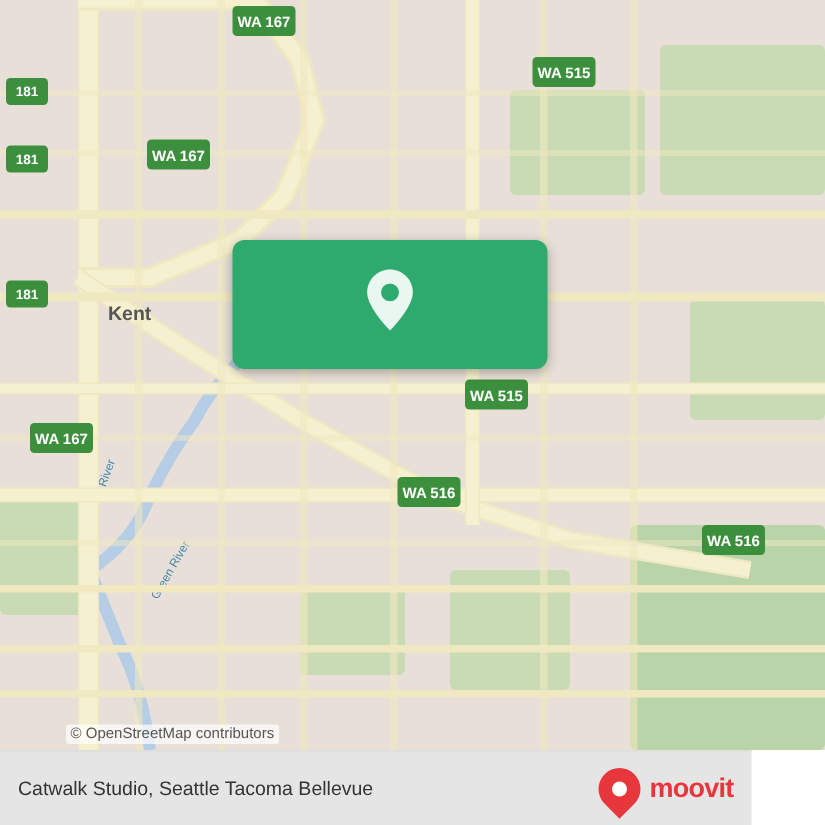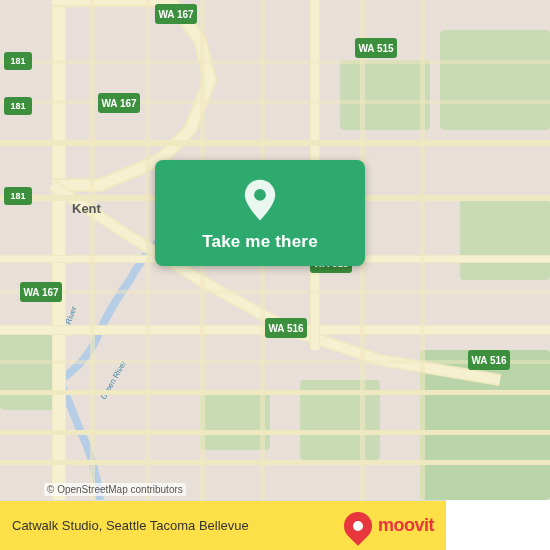--- a/index.html
+++ b/index.html
@@ -23,23 +23,23 @@
     
     .map-bg {
       width: 100%;
       height: 100%;
       position: absolute;
       top: 0; left: 0;
     }
 
     
     #bottom-bar {
-      width: 446px;
+      width: 501px;
       height: 50px;
-      background: #fde047;
+      background: #e5e5e5;
       display: flex;
       align-items: center;
       padding: 0 12px;
       border-top: 1px solid #ddd;
       gap: 8px;
     }
 
     .bottom-logo {
       display: flex;
       align-items: center;
@@ -220,21 +220,20 @@
 
   <div class="map-attribution">© OpenStreetMap contributors</div>
 
   <div id="cta-overlay">
     <svg class="location-pin" viewBox="0 0 44 52" xmlns="http://www.w3.org/2000/svg">
 
       <path d="M22 2 C12 2 4 10 4 20 C4 32 22 50 22 50 C22 50 40 32 40 20 C40 10 32 2 22 2 Z" fill="white" opacity="0.9"></path>
 
       <circle cx="22" cy="20" r="7" fill="#2eaa6e"></circle>
     </svg>
-    <span class="cta-text">Take me there</span>
   </div>
 
 </div>
 
 <div id="bottom-bar">
   <span class="bottom-info">Catwalk Studio, Seattle Tacoma Bellevue</span>
   <div class="bottom-logo">
     <div class="moovit-icon"></div>
     <span class="moovit-text">moovit</span>
   </div>

